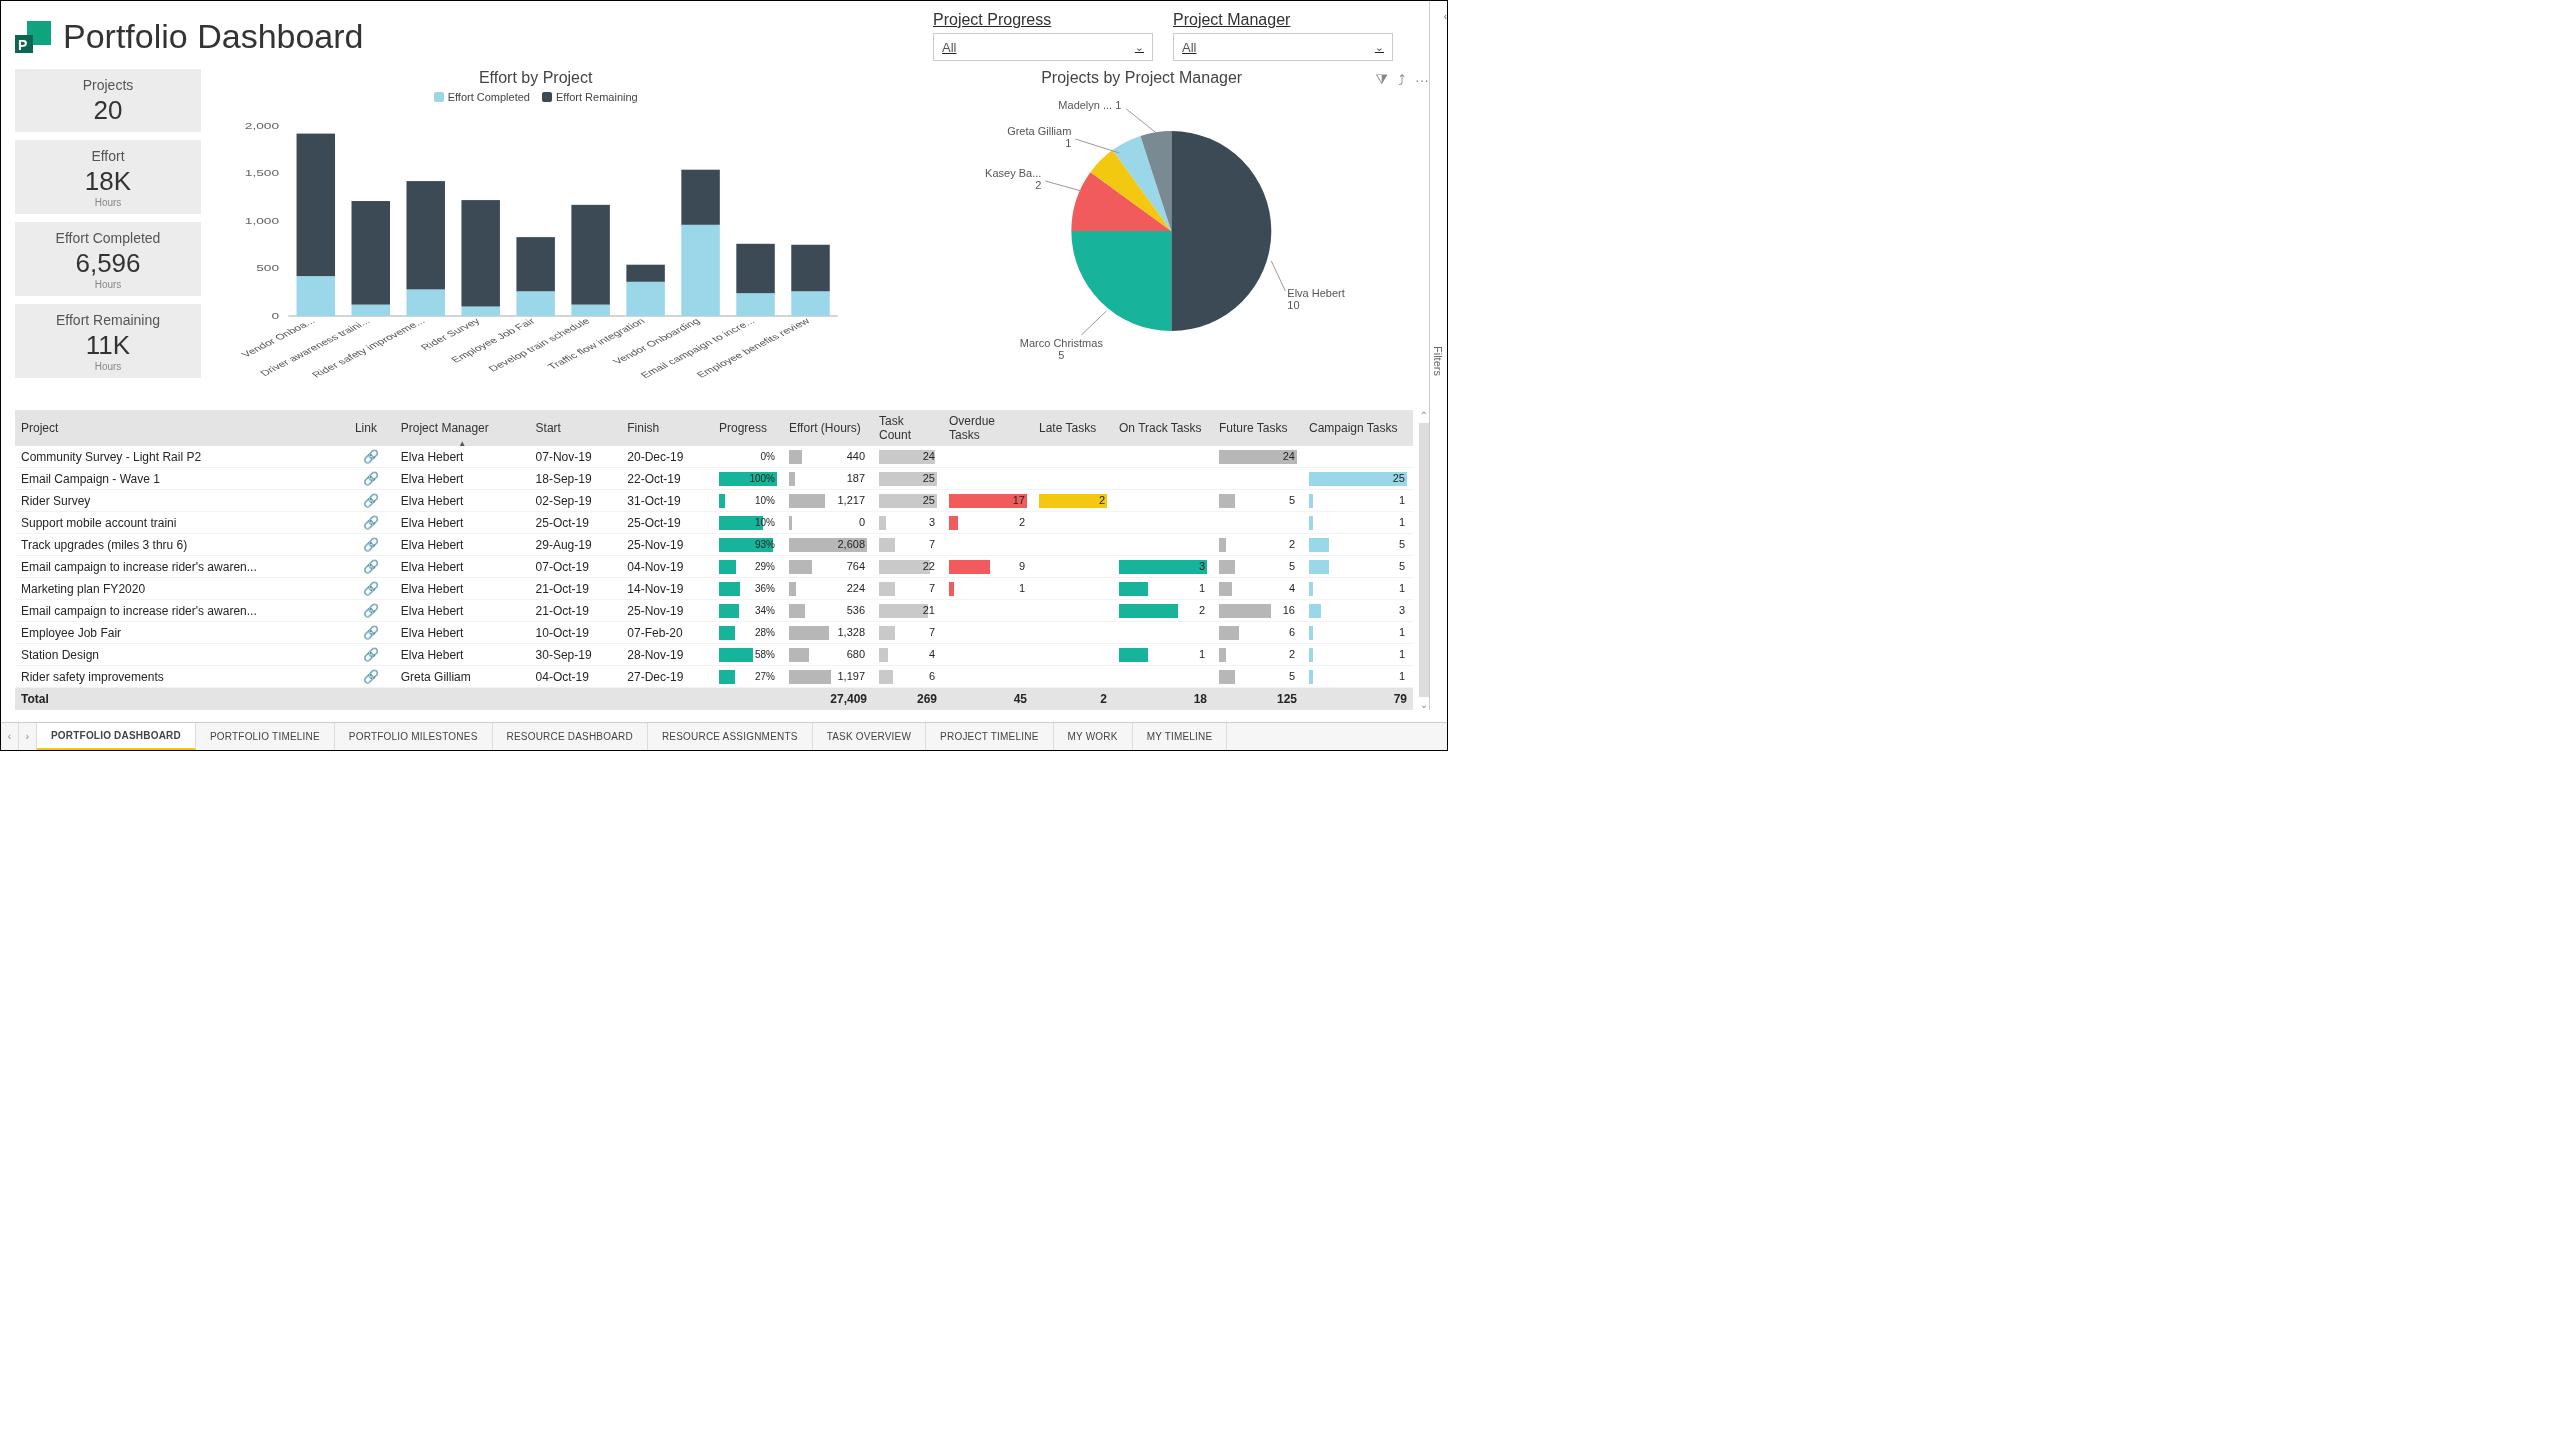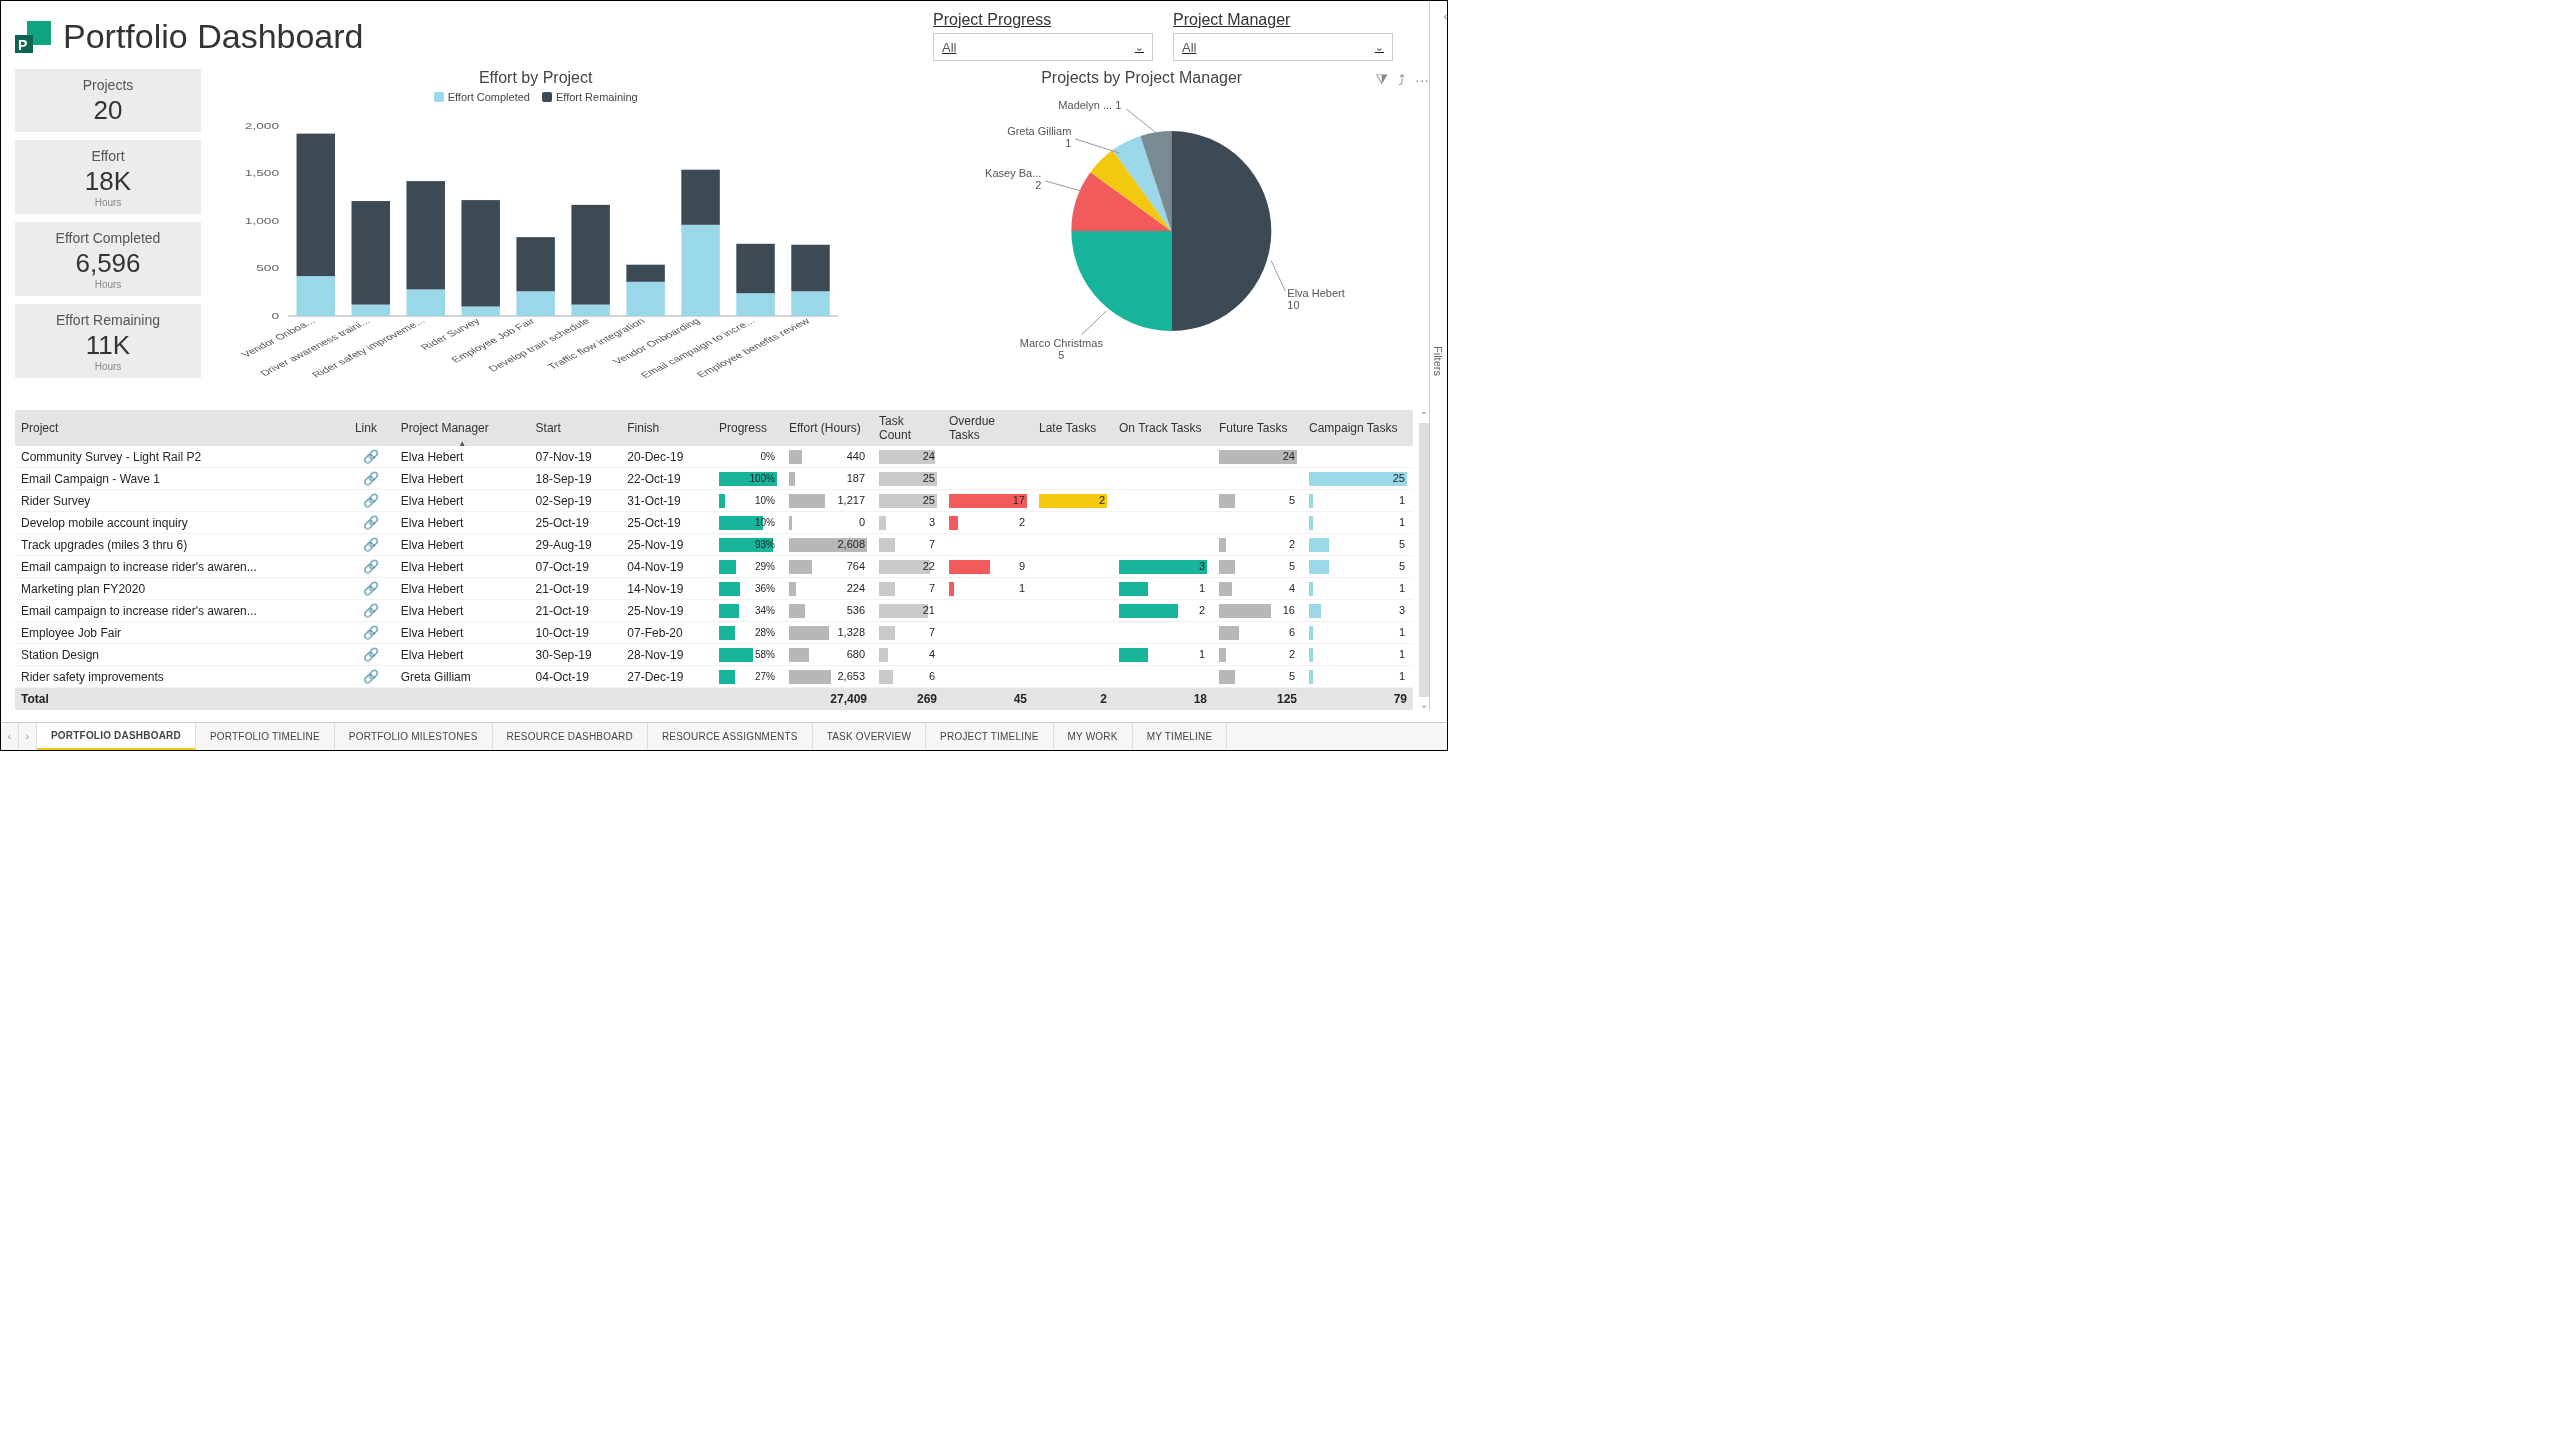--- a/index.html
+++ b/index.html
@@ -326,21 +326,21 @@
               </div>
             </td>
         <td style="width:110px">
               <div class="mini">
                 <div class="bar" style="width:4%;background:#9ad7e8"></div>
                 <span class="v">1</span>
               </div>
             </td>
       </tr>
           <tr>
-        <td>Develop mobile account inquiry</td>
+        <td>Support mobile account traini</td>
         <td style="text-align:center"><span class="link-ic">🔗</span></td>
         <td>Elva Hebert</td>
         <td>25-Oct-19</td>
         <td>25-Oct-19</td>
         <td style="width:70px">
               <div class="pbar">
                 <div class="fill" style="width:75%;background:#18b39b"></div>
                 <span class="txt">10%</span>
               </div>
             </td>
@@ -650,21 +650,21 @@
         <td>27-Dec-19</td>
         <td style="width:70px">
               <div class="pbar">
                 <div class="fill" style="width:27%;background:#18b39b"></div>
                 <span class="txt">27%</span>
               </div>
             </td>
         <td style="width:90px">
               <div class="mini">
                 <div class="bar" style="width:54.29447852760736%;background:#b7b7b7"></div>
-                <span class="v">2,653</span>
+                <span class="v">1,197</span>
               </div>
             </td>
         <td style="width:70px">
               <div class="mini">
                 <div class="bar" style="width:24%;background:#c9c9c9"></div>
                 <span class="v">6</span>
               </div>
             </td>
         <td style="width:90px"></td>
         <td style="width:80px"></td>

